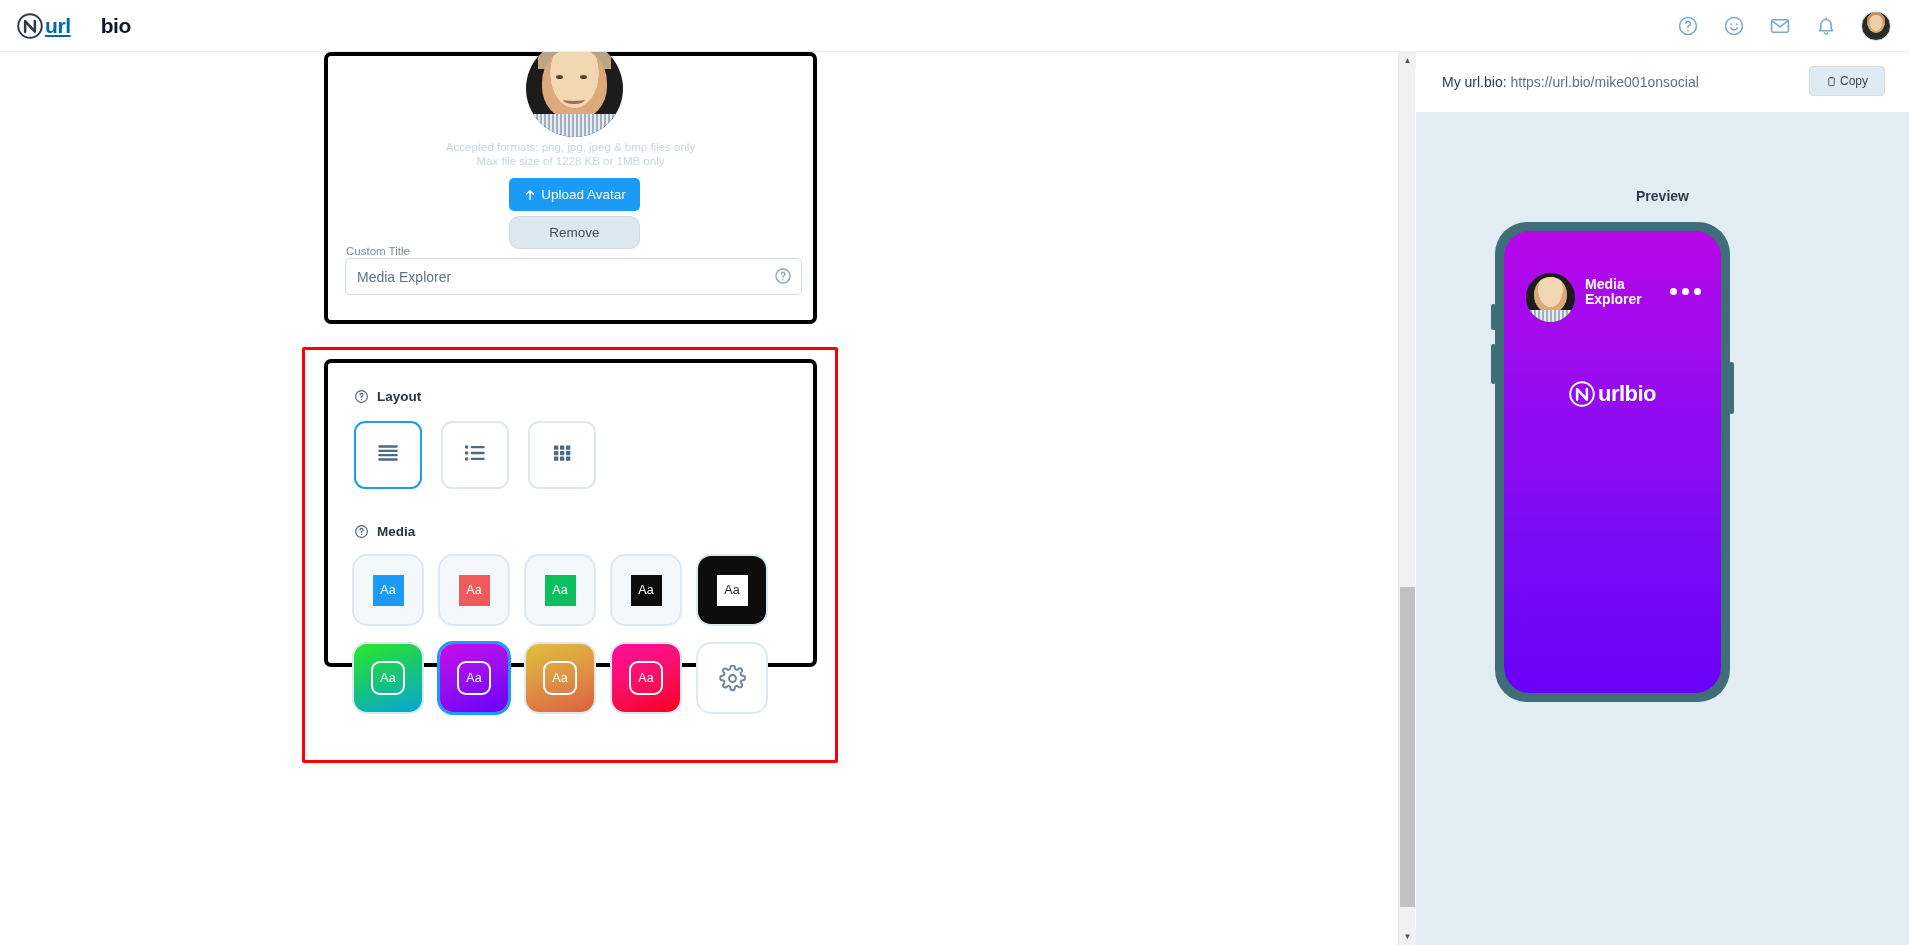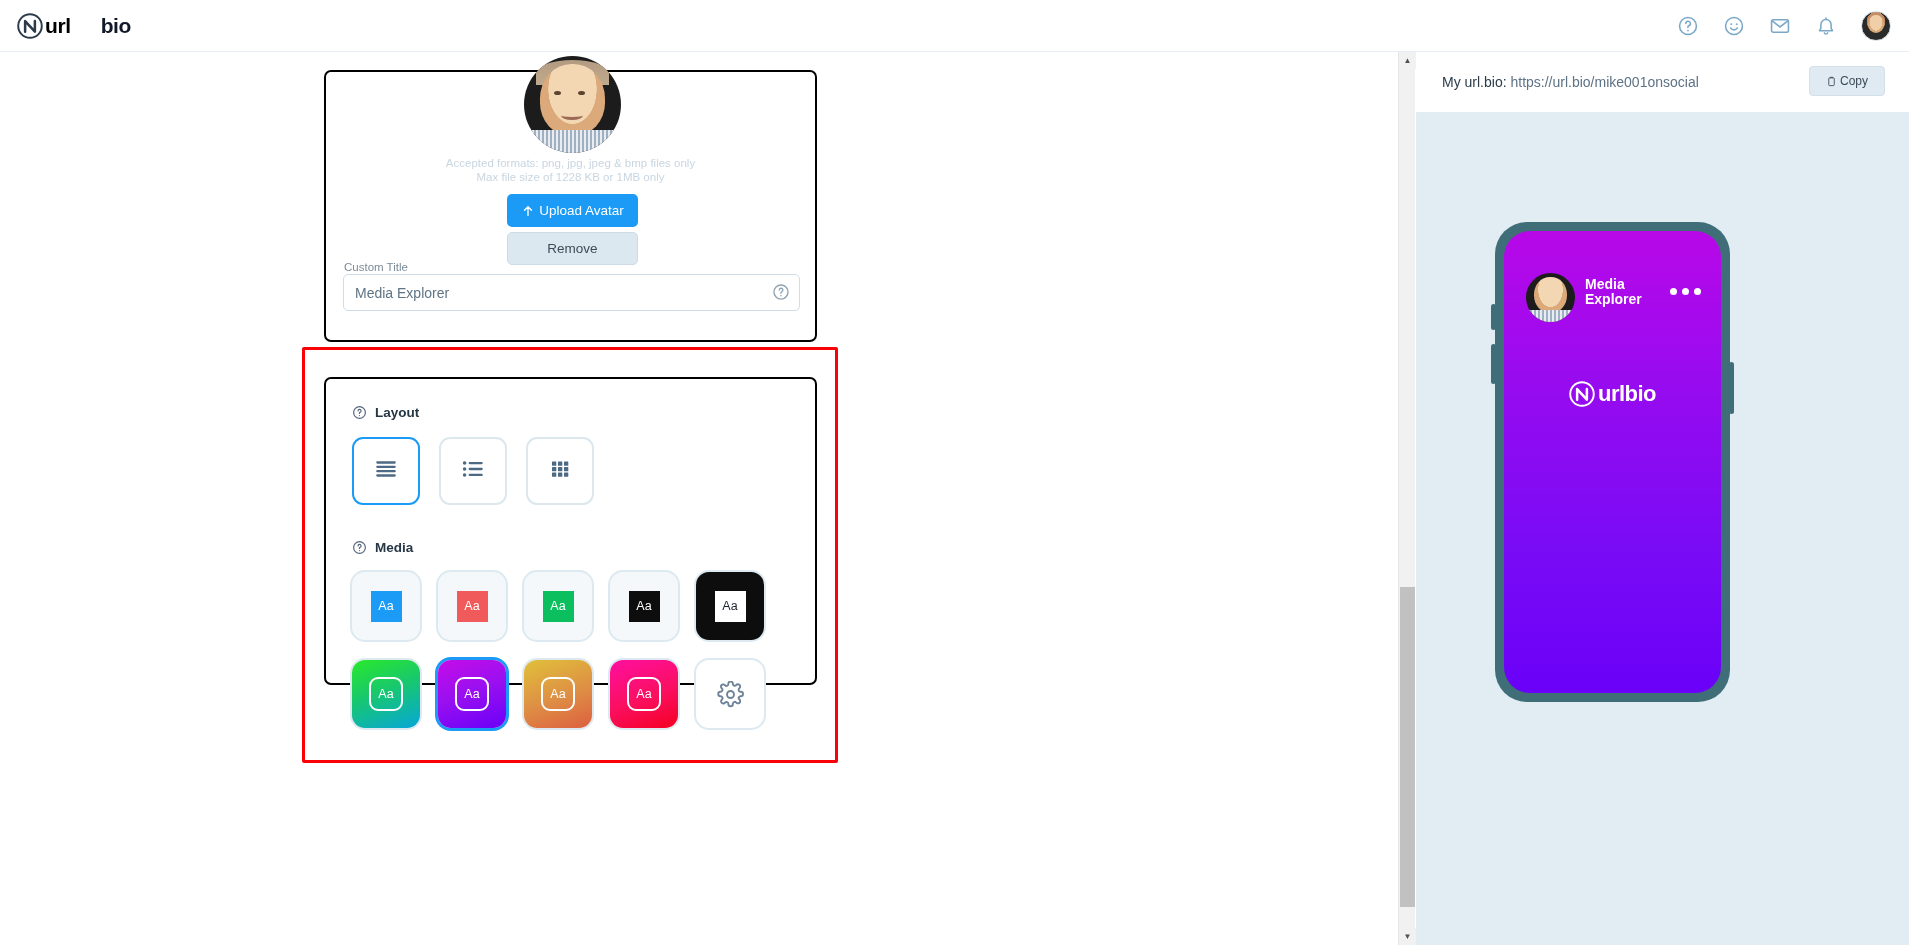--- a/index.html
+++ b/index.html
@@ -15,21 +15,21 @@
   .topbar {
     position: absolute; top: 0; left: 0;
     width: 1909px; height: 52px;
     background: #ffffff;
     border-bottom: 1px solid #e8eef3;
     display: flex; align-items: center;
   }
   .brand { display: flex; align-items: center; margin-left: 17px; }
   .brand-logo { width: 26px; height: 26px; }
   .brand-text { font-size: 21px; font-weight: 700; letter-spacing: -0.4px; margin-left: 2px; }
-  .brand-text .t-url { color: #000000; }
+  .brand-text .t-url { color: #0369a1; text-decoration: underline; }
   .brand-text .t-bio { color: #111827; margin-left: 30px; }
 
   .nav { display: flex; align-items: center; height: 52px; margin-left: 32px; }
   .nav-item {
     font-size: 14.5px; color: #8196a8; padding: 0 20px;
     height: 52px; display: flex; align-items: center; cursor: pointer;
     border-bottom: 3px solid transparent;
   }
   .nav-item.active { color: #2196f3; border-bottom-color: #2196f3; font-weight: 400; }
 
@@ -69,21 +69,21 @@
   .sb-arrow.up { top: 0; }
   .sb-arrow.down { bottom: 0; }
   .sb-thumb {
     position: absolute; left: 1px; top: 535px; width: 15px; height: 320px;
     background: #c1c1c1; border-radius: 0; cursor: pointer;
   }
 
   
   .card {
     position: absolute; background: #ffffff;
-    border: 2px solid #000000; border-radius: 7px; margin-top: 18px;
+    border: 4px solid #000000; border-radius: 7px;
   }
   .card-avatar { left: 324px; top: 0px; width: 493px; height: 272px; }
 
   .avatar-big {
     position: absolute; left: 198px; top: -16px; width: 97px; height: 97px;
     border-radius: 50%; overflow: hidden; background: #1c1c1c;
   }
   .avatar-big .face {
     position: absolute; left: 16%; top: 8%; width: 68%; height: 74%;
     border-radius: 48% 48% 46% 46%;
@@ -115,21 +115,21 @@
     text-align: center; font-size: 11.5px; color: #c9d6e0; line-height: 14px;
   }
   .btn-upload {
     position: absolute; left: 181px; top: 122px; width: 131px; height: 33px;
     background: #1b9bf5; color: #ffffff; border: none; border-radius: 5px;
     font-size: 13.5px; font-family: "Liberation Sans", sans-serif;
     cursor: pointer; display: flex; align-items: center; justify-content: center; gap: 4px;
   }
   .btn-remove {
     position: absolute; left: 181px; top: 160px; width: 131px; height: 33px;
-    background: #dce8f0; color: #3f4b57; border: 1px solid #cddbe6; border-radius: 5px;
+    background: #dce8f0; color: #3f4b57; border: 1px solid #cddbe6; border-radius: 10px;
     font-size: 13.5px; font-family: "Liberation Sans", sans-serif; cursor: pointer;
   }
   .label-small {
     position: absolute; left: 18px; top: 189px;
     font-size: 11.5px; color: #7c8b99;
   }
   .input-wrap {
     position: absolute; left: 17px; top: 202px; width: 457px; height: 37px;
   }
   .input-title {
@@ -471,20 +471,21 @@
           <svg viewBox="0 0 24 24" width="11" height="11" fill="none" stroke="currentColor" stroke-width="1.9" style="display:block">
             <rect x="6" y="4" width="12" height="17" rx="2"></rect>
             <path d="M9.5 4V2.8h5V4" stroke-linecap="round"></path>
           </svg>
         </span>
         <span>Copy</span>
       </button>
     </div>
 
     <div class="preview-area">
+      <div class="preview-title">Preview</div>
 
       <div class="phone">
         <span class="btn-side s1"></span>
         <span class="btn-side s2"></span>
         <span class="btn-side s3"></span>
 
         <div class="phone-screen">
           <div class="ph-avatar">
             <span class="face"></span>
             <span class="shirt"></span>

